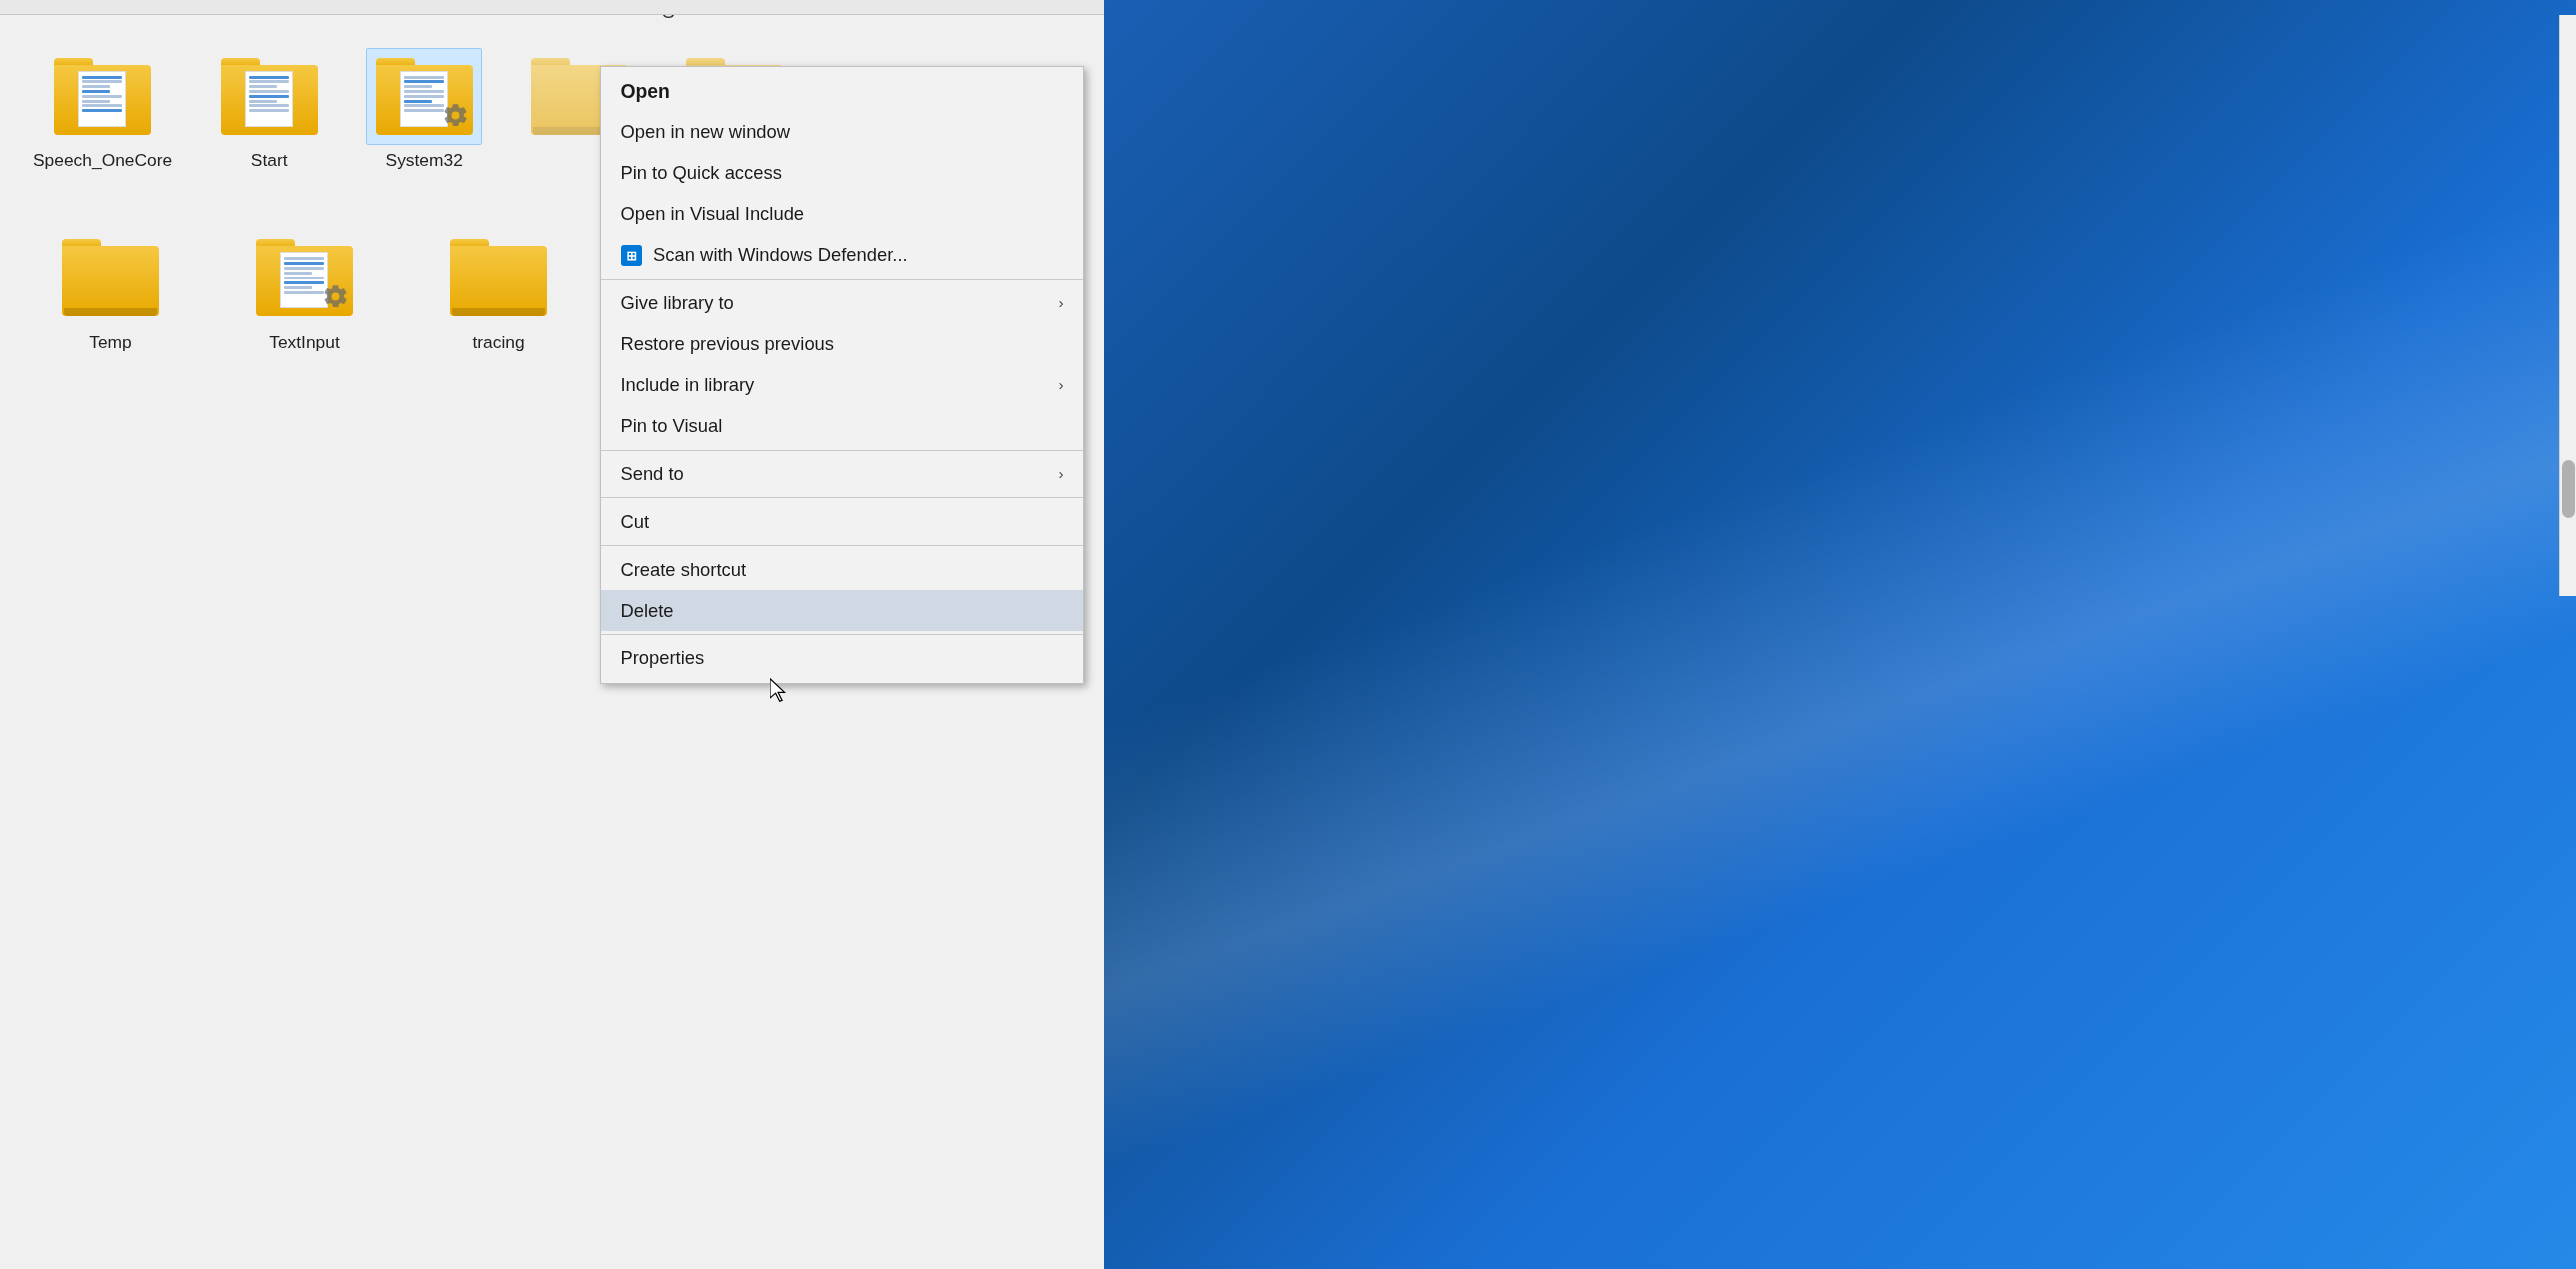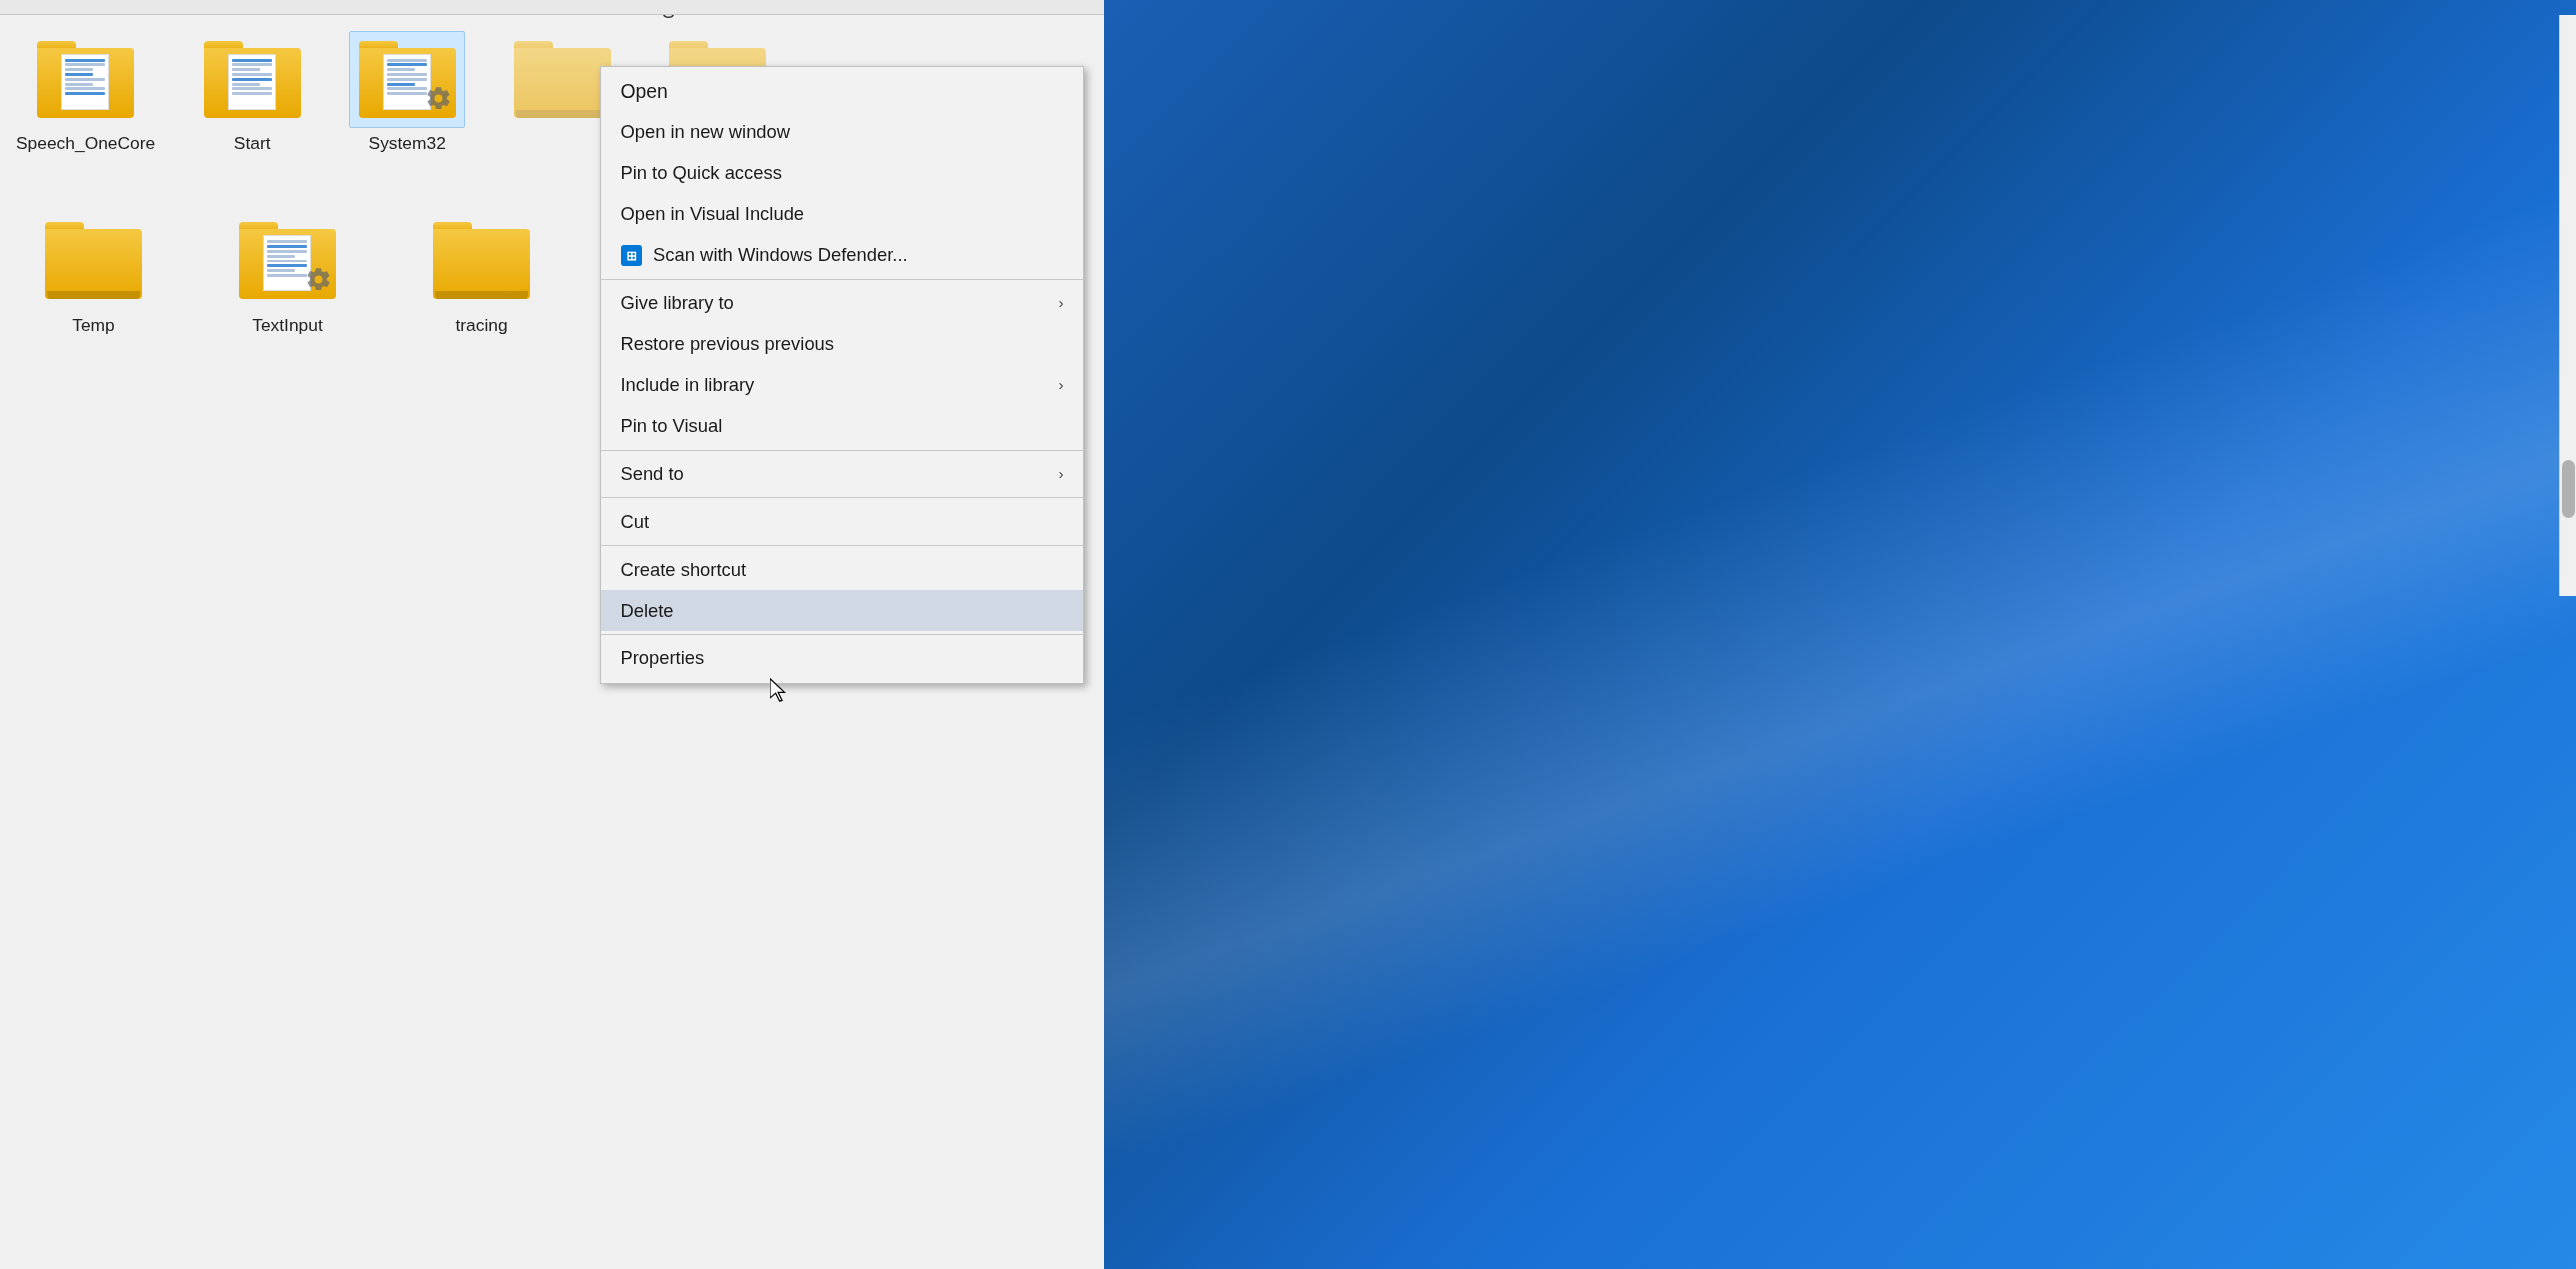--- a/index.html
+++ b/index.html
@@ -46,21 +46,21 @@
       background: #e8e8e8;
       border-bottom: 1px solid #c8c8c8;
     }
 
     
     .folder-grid {
       position: absolute;
       left: 0; top: 14.5px;
       width: 620px;
       height: 1066px;
-      padding: 16px;
+      padding: 33px;
     }
 
     .folder-row {
       display: flex;
       gap: 39px;
       margin-bottom: 39px;
     }
 
     .folder-item {
       display: flex;
@@ -222,21 +222,21 @@
       min-height: 41px;
       position: relative;
     }
 
     .ctx-item.hovered {
       background: #d0d8e4;
       justify-content: flex-end;
     }
 
     .ctx-item.bold-item {
-      font-weight: 400;
+      font-weight: 700;
       font-size: 19.4px;
     }
 
     .ctx-separator {
       height: 1px;
       background: #c8c8c8;
       margin: 2.9px 0;
     }
 
     .ctx-item .ctx-label {

